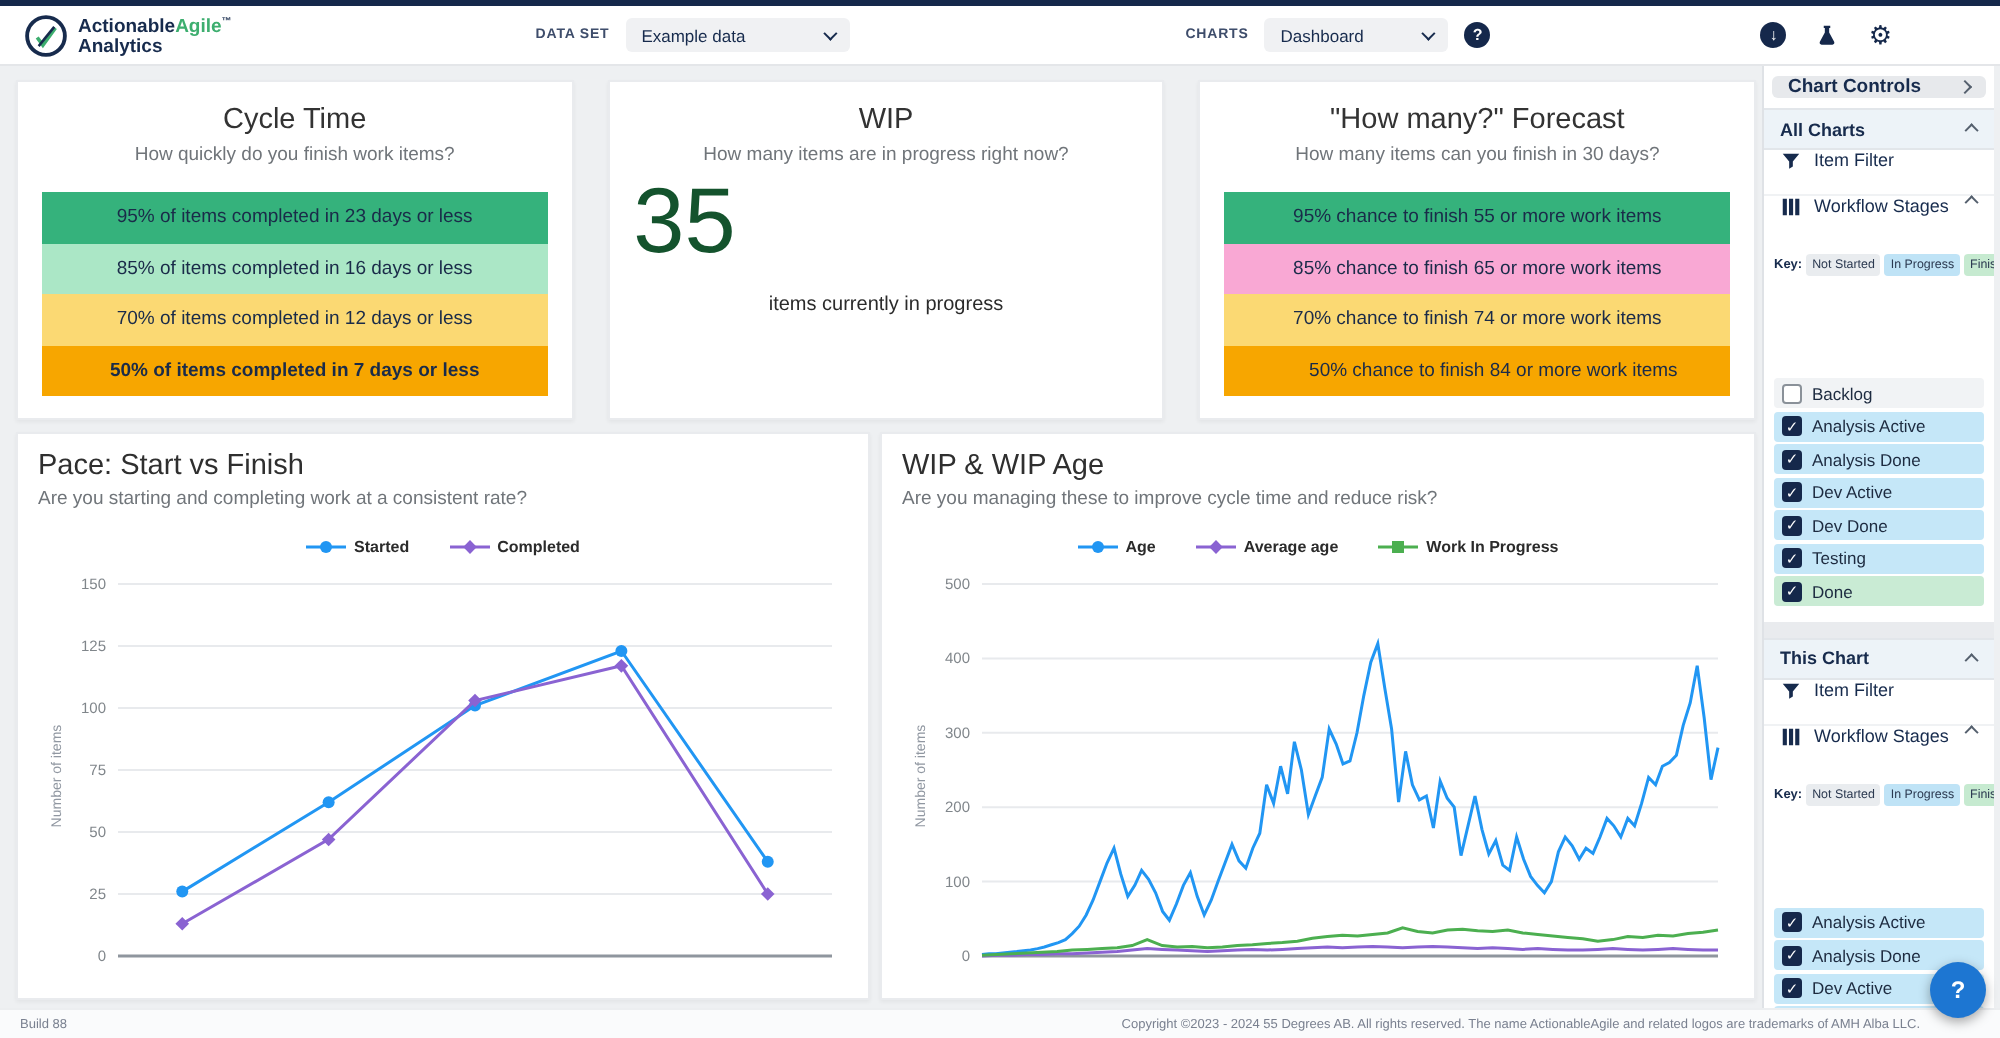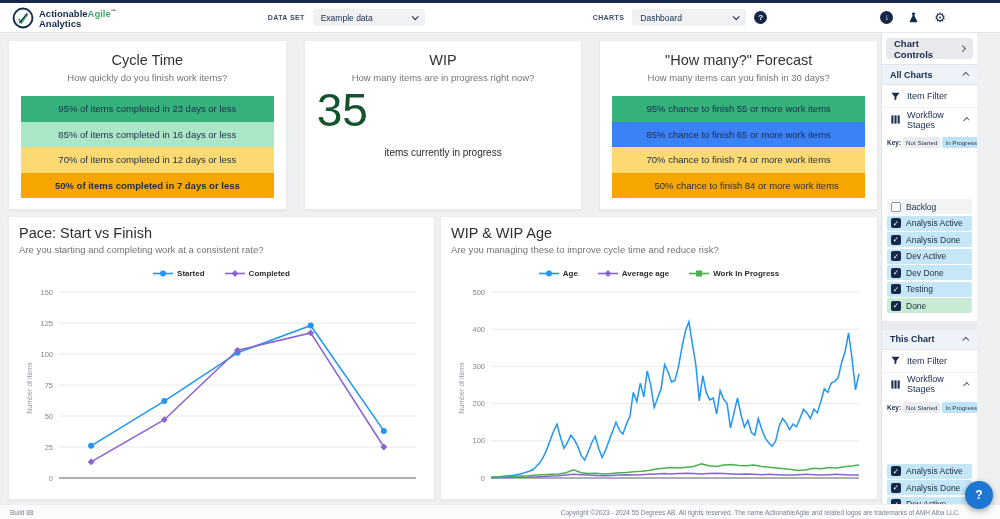--- a/index.html
+++ b/index.html
@@ -11,21 +11,21 @@
   .navbar { height:30px; background:#fff; border-bottom:1px solid #e4e6e9; display:flex; align-items:center; padding:0 12px; }
   .logo { display:flex; align-items:center; gap:5px; }
   .logo-text { line-height:9px; }
   .logo-l1 { font-size:9.5px; font-weight:bold; color:#172b4d; }
   .logo-l1 .green { color:#3dae6f; }
   .logo-tm { font-size:5px; vertical-align:super; color:#172b4d; }
   .logo-l2 { font-size:9.5px; font-weight:bold; color:#172b4d; }
   .nav-group { display:flex; align-items:center; gap:8px; }
   .nav-label { font-size:7px; font-weight:bold; letter-spacing:.4px; color:#3e4d6b; }
   .nav-select { display:flex; align-items:center; justify-content:space-between; width:112px; height:17px; background:#f0f1f3; border-radius:3px; padding:0 8px; font-size:8.5px; color:#172b4d; cursor:pointer; }
-  .nav-select.small { width:114px; }
+  .nav-select.small { width:92px; }
   .chev { display:inline-block; width:5px; height:5px; border-right:1.4px solid #172b4d; border-bottom:1.4px solid #172b4d; }
   .chev.down { transform:rotate(45deg) translateY(-1px); }
   .chev.right { transform:rotate(-45deg); }
   .chev.up { transform:rotate(-135deg) translateY(-1px); }
   .chev.grey { border-color:#55606e; }
   .icon-circle { width:13px; height:13px; border-radius:50%; background:#15284b; color:#fff; display:flex; align-items:center; justify-content:center; font-size:8px; font-weight:bold; cursor:pointer; }
   .nav-icons { margin-left:auto; display:flex; align-items:center; gap:14px; padding-right:42px; }
   .gear { font-size:13px; color:#15284b; line-height:13px; cursor:pointer; }
 
   
@@ -45,26 +45,26 @@
   .chart-card.left { width:430px; }
   .chart-card.right { width:441px; }
   .chart-title { font-size:14.5px; color:#2f2f2f; }
   .chart-sub { font-size:9.5px; color:#70757a; margin-top:3px; }
   .legend { display:flex; justify-content:center; align-items:center; gap:20px; height:24px; margin-top:6px; }
   .leg { display:flex; align-items:center; gap:4px; font-size:8px; font-weight:bold; color:#2b2b2b; cursor:pointer; }
   .plot { position:relative; width:100%; height:206px; }
   .ylabel { position:absolute; left:-40px; top:50%; width:100px; text-align:center; transform:translateY(-50%) rotate(-90deg); font-size:7px; color:#9097a1; }
 
   
-  .sidebar { width:96px; background:#fff; border-left:1px solid #dfe2e6; display:flex; flex-direction:column; overflow:hidden; }
+  .sidebar { width:116px; background:#fff; border-left:1px solid #dfe2e6; display:flex; flex-direction:column; overflow:hidden; }
   .cc-header { margin:5px 4px; background:#e7e9ec; border-radius:3px; height:21px; display:flex; align-items:center; justify-content:space-between; padding:0 8px; cursor:pointer; }
   .cc-title { font-size:9.5px; font-weight:bold; color:#172b4d; }
   .sec-header { height:21px; background:#edf3f8; border-top:1px solid #e2e6ea; border-bottom:1px solid #e2e6ea; display:flex; align-items:center; justify-content:space-between; padding:0 8px; cursor:pointer; }
   .sec-title { font-size:9px; font-weight:bold; color:#172b4d; }
-  .side-row { height:23px; display:flex; align-items:center; gap:6px; padding:0 8px; font-size:9px; color:#172b4d; border-bottom:1px solid #f0f2f4; cursor:pointer; }
+  .side-row { height:23px; display:flex; gap:6px; padding:0 8px; font-size:9px; color:#172b4d; border-bottom:1px solid #f0f2f4; cursor:pointer; }
   .side-row svg { flex:none; }
   .key-row { display:flex; align-items:center; gap:2px; padding:6px 5px 4px; }
   .key-lab { font-size:6.5px; font-weight:bold; color:#172b4d; }
   .chip { font-size:6.2px; color:#2b3950; padding:2px 3px; border-radius:2px; white-space:nowrap; }
   .stage-list { padding:3px 5px 6px;margin-top:44px; }
   .stage { height:15px; display:flex; align-items:center; gap:5px; padding:0 4px; border-radius:2px; margin-bottom:1.5px; font-size:8.5px; color:#1d2b40; cursor:pointer; }
   .cb { width:10px; height:10px; border-radius:2px; flex:none; display:flex; align-items:center; justify-content:center; }
   .cb.checked { background:#15284b; color:#fff; font-size:7.5px; }
   .cb.un { background:#fff; border:1px solid #8a9199; }
   .divider { height:8px; background:#e9ebee; }
@@ -140,21 +140,21 @@
           <div class="card-sub">How many items are in progress right now?</div>
           <div class="wip-value">35</div>
           <div class="wip-caption">items currently in progress</div>
         </div>
 
         <div class="card">
           <div class="card-title">"How many?" Forecast</div>
           <div class="card-sub">How many items can you finish in 30 days?</div>
           <div class="bands">
               <div class="band" style="background: rgb(53, 178, 124);">95% chance to finish 55 or more work items</div>
-              <div class="band" style="background: #3b82f6;">85% chance to finish 65 or more work items</div>
+              <div class="band" style="background: #f9a8d4;">85% chance to finish 65 or more work items</div>
               <div class="band" style="background: rgb(251, 217, 115);">70% chance to finish 74 or more work items</div>
               <div class="band" style="background: rgb(247, 166, 0); padding-left: 16px;">50% chance to finish 84 or more work items</div>
             </div>
         </div>
       </div>
 
       <div class="charts-row">
         <div class="chart-card left">
           <div class="chart-title">Pace: Start vs Finish</div>
           <div class="chart-sub">Are you starting and completing work at a consistent rate?</div>

